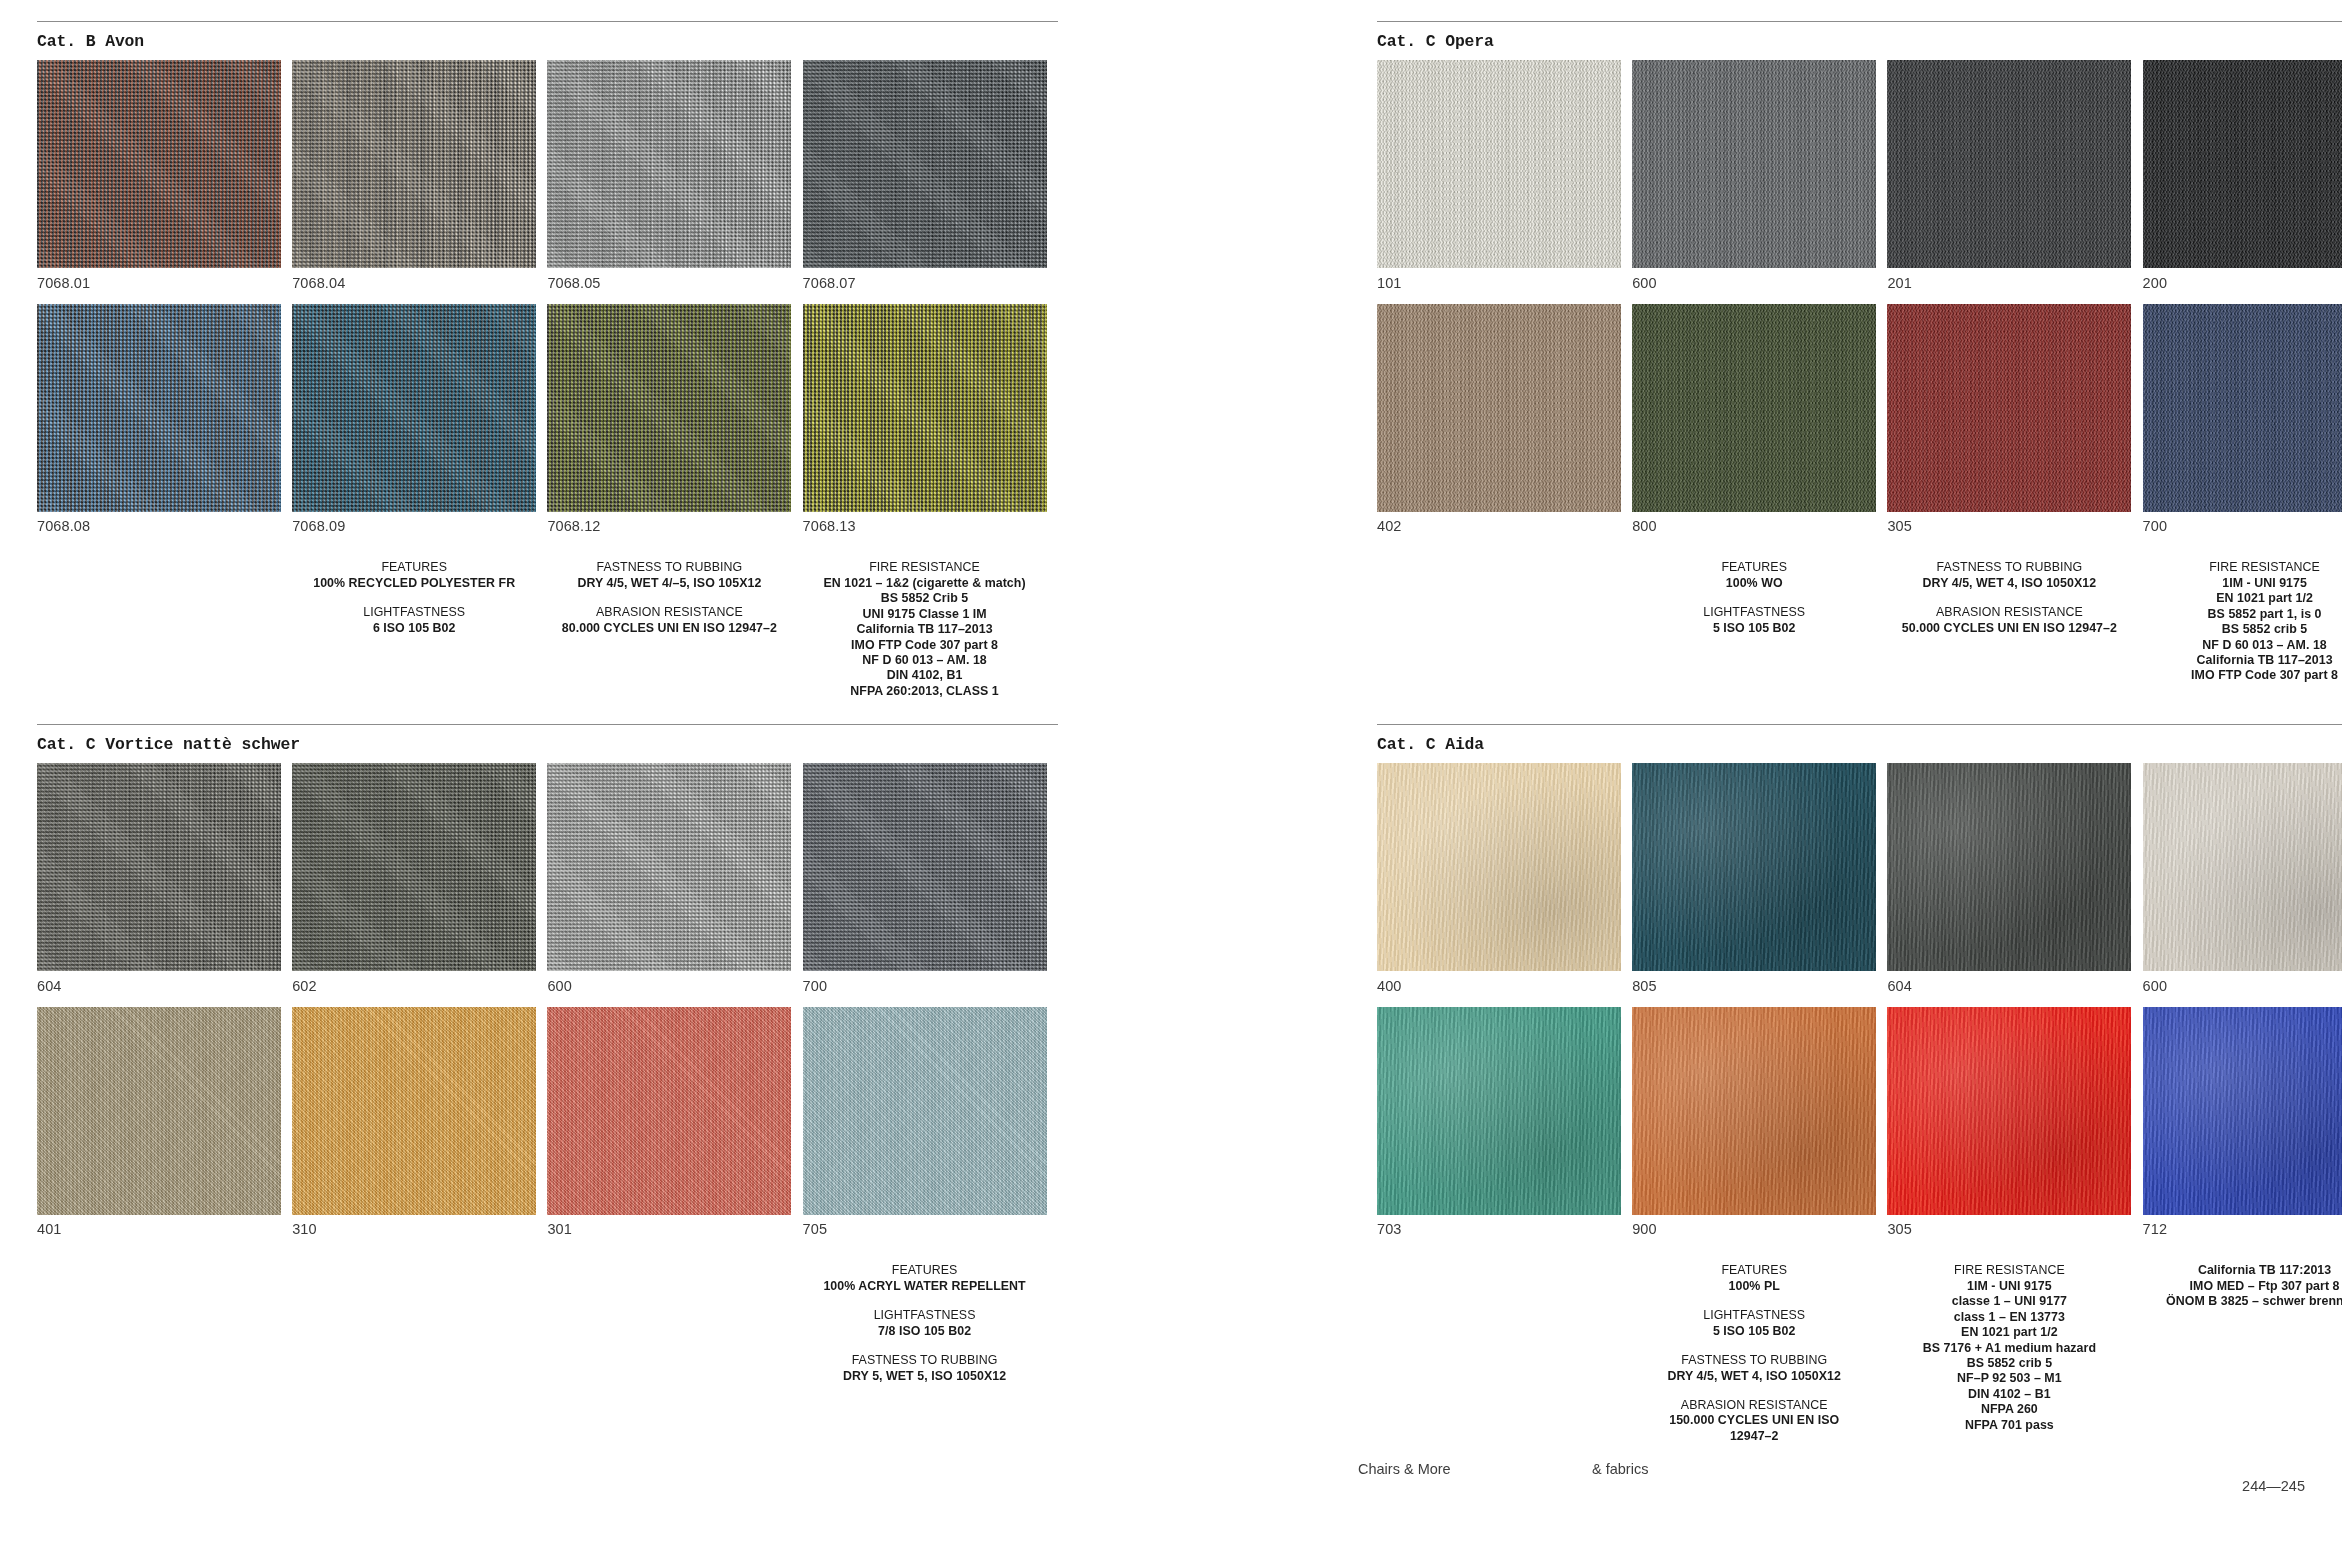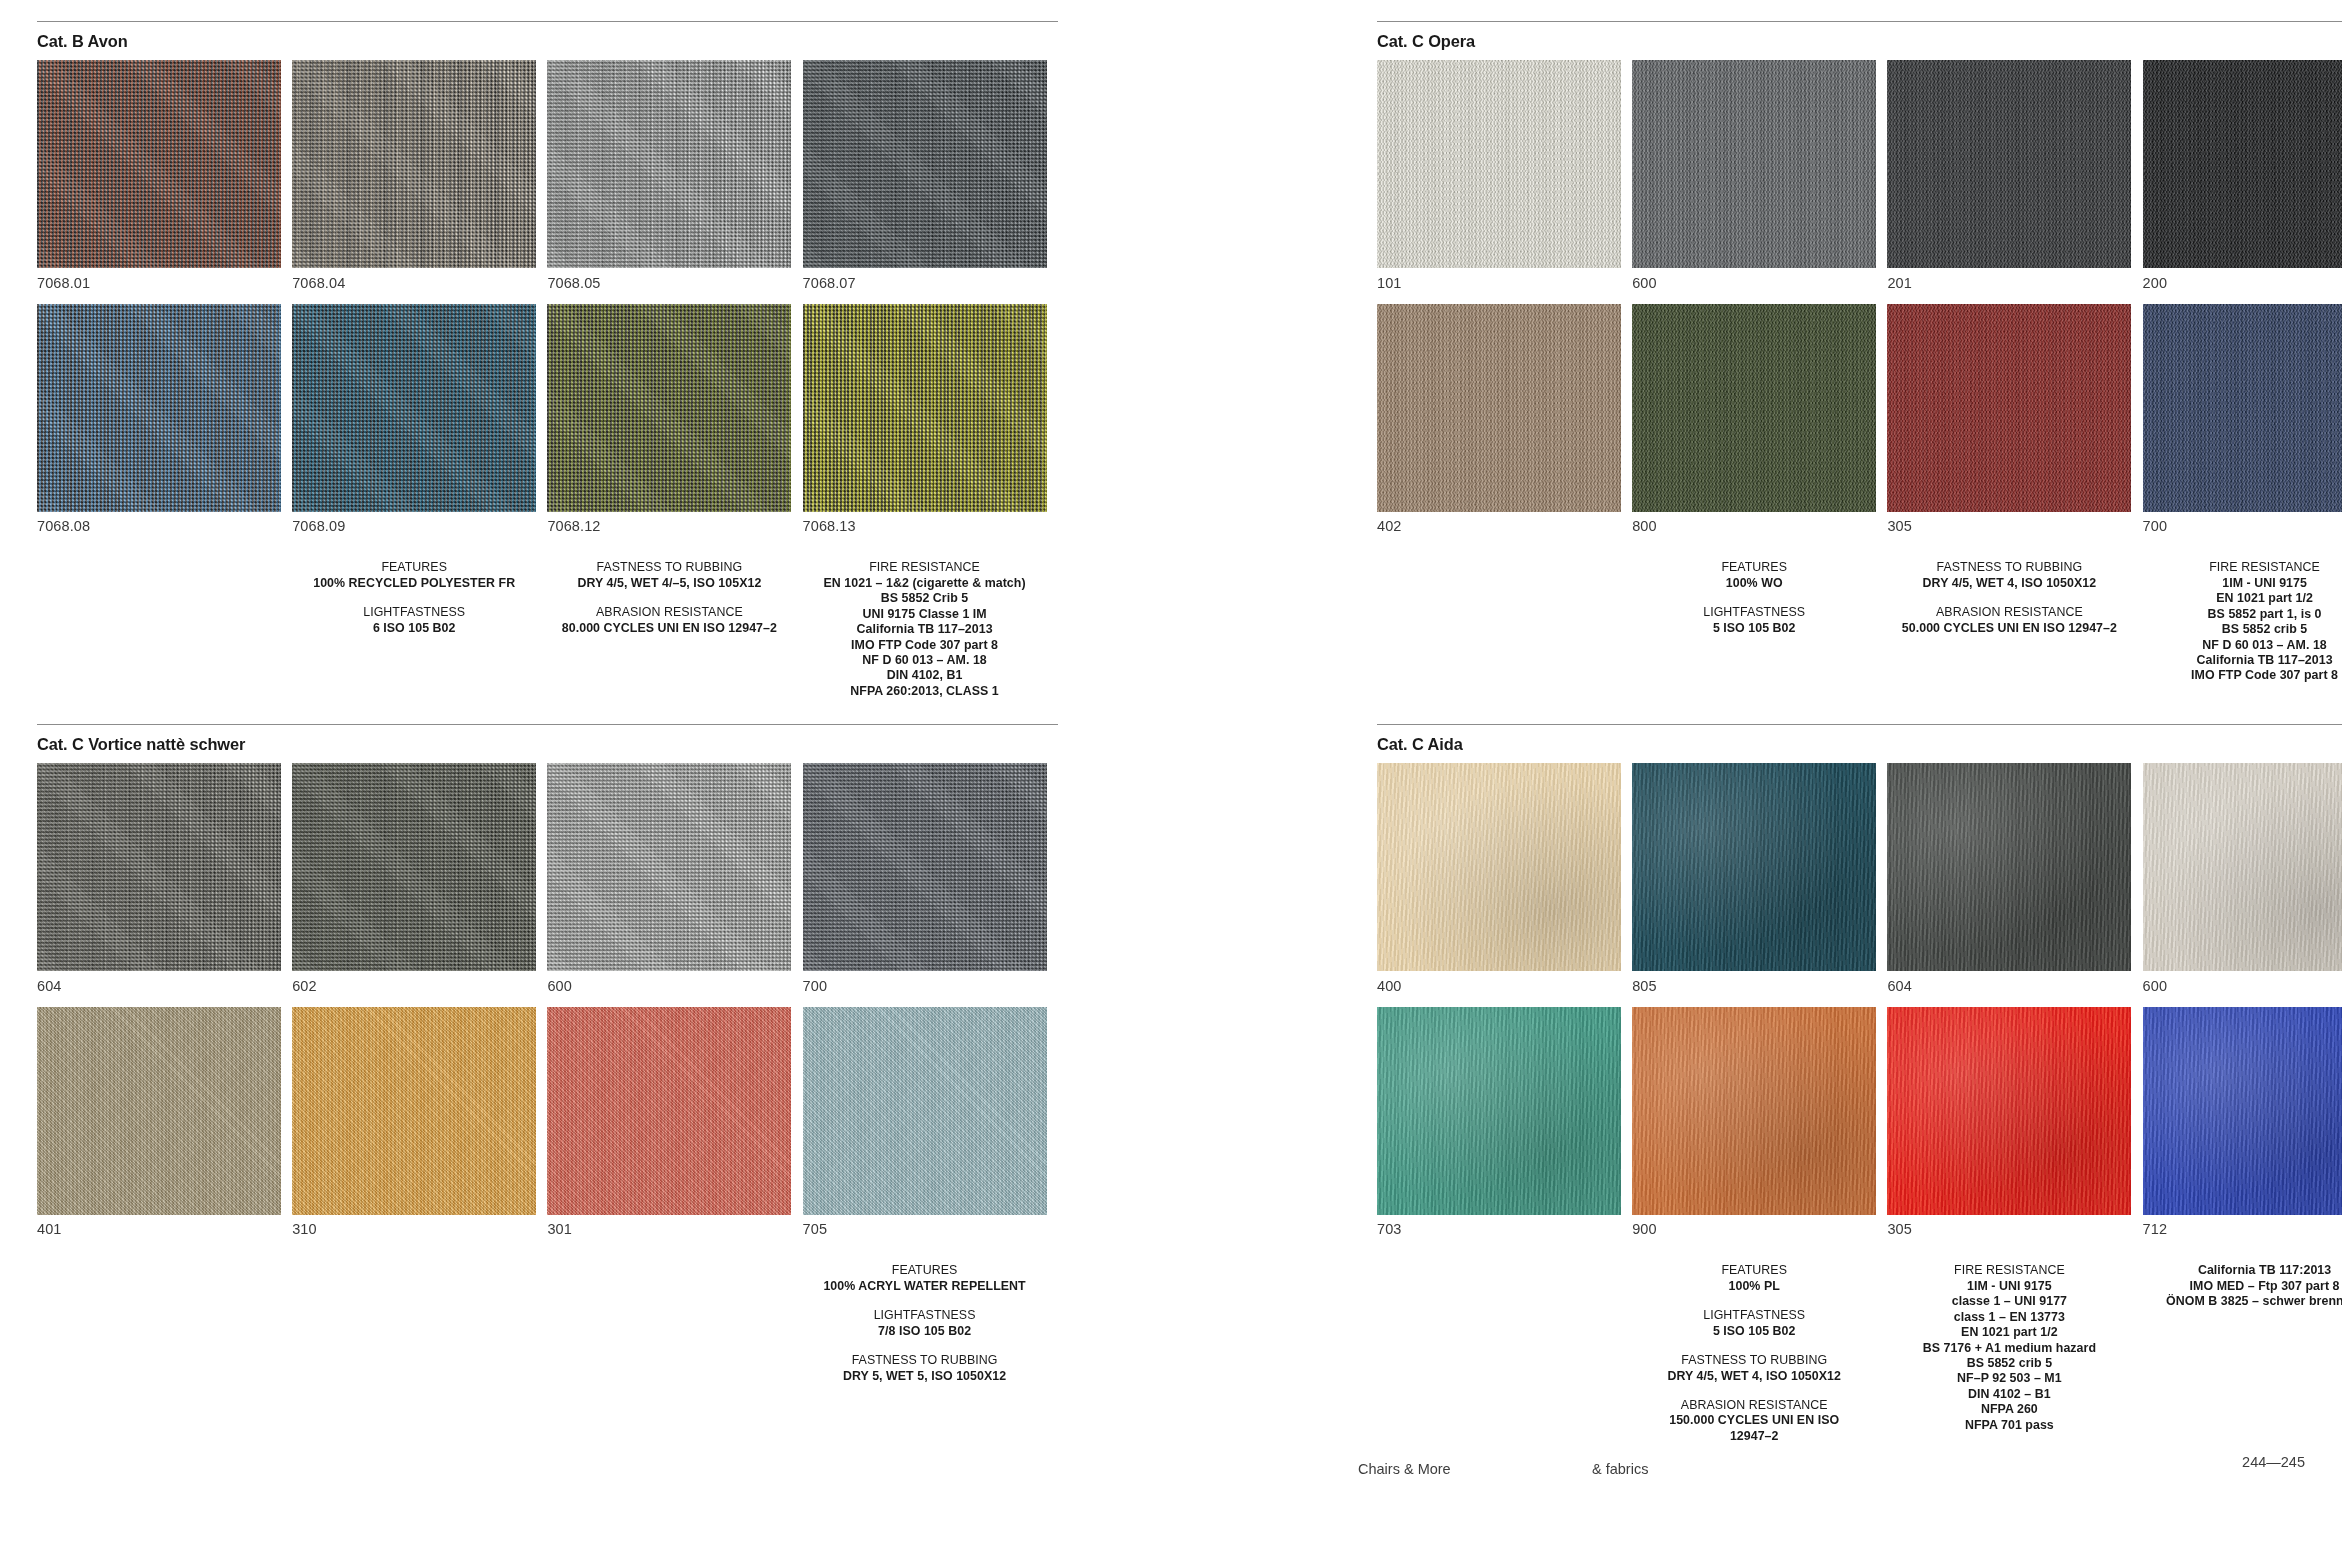--- a/index.html
+++ b/index.html
@@ -30,20 +30,21 @@
     border-top: 1.9px solid #8c8c8c;
     width: 100%;
     margin-bottom: 10.3px;
   }
   .panel-title {
     font-size: 16.4px;
     font-weight: bold;
     letter-spacing: -0.1px;
     margin-bottom: 9.4px;
     white-space: nowrap;
+    font-family: Liberation Mono, monospace;
   }
 
   
   .swatch-row {
     display: grid;
     grid-template-columns: repeat(4, 244px);
     column-gap: 11.2px;
   }
   .swatch-cell { width: 244px; }
   .swatch {
@@ -91,21 +92,21 @@
   }
   .footer-left {
     position: absolute; left: 1321px; top: 11.2px;
     font-size: 14.5px; color: #3d3d3d;
   }
   .footer-mid {
     position: absolute; left: 1555px; top: 11.2px;
     font-size: 14.5px; color: #3d3d3d;
   }
   .footer-right {
-    position: absolute; right: 0px; top: 4px;
+    position: absolute; right: 0px; top: 28px;
     font-size: 14.5px; color: #3d3d3d;
   }
 
   
   
   .tex-weave {
     background-blend-mode: normal;
   }
   .tex-weave::before {
     content:"";

